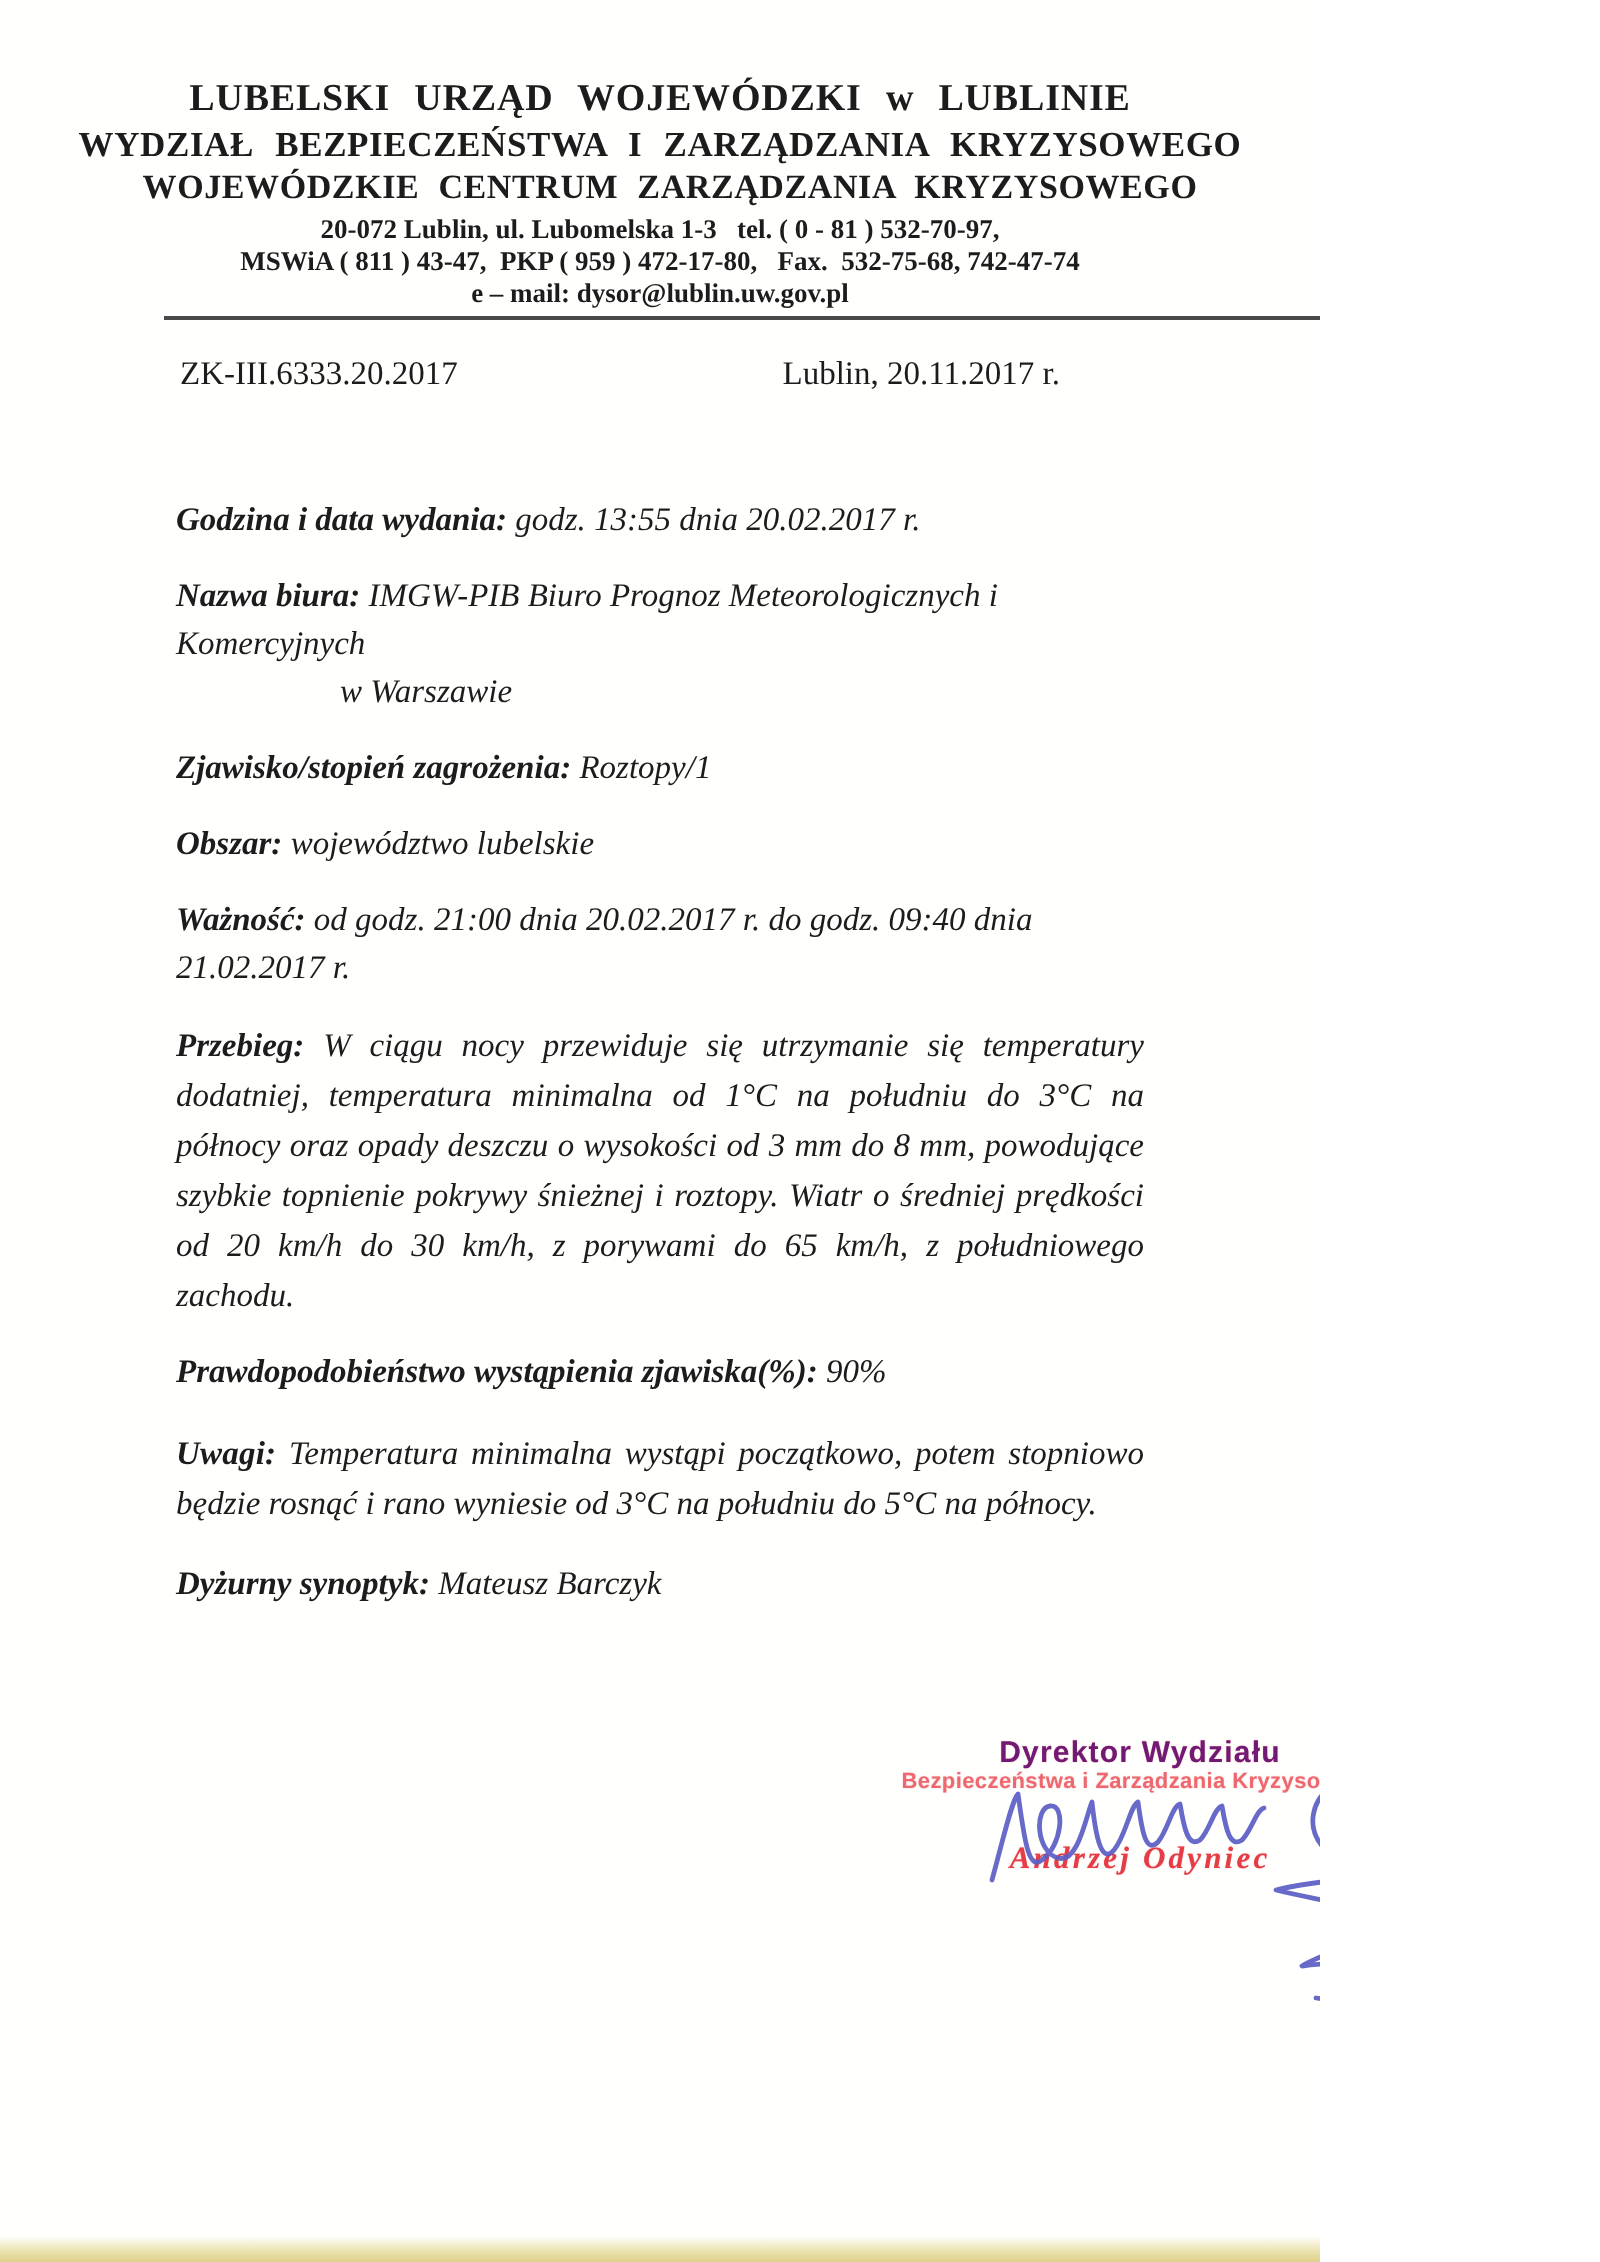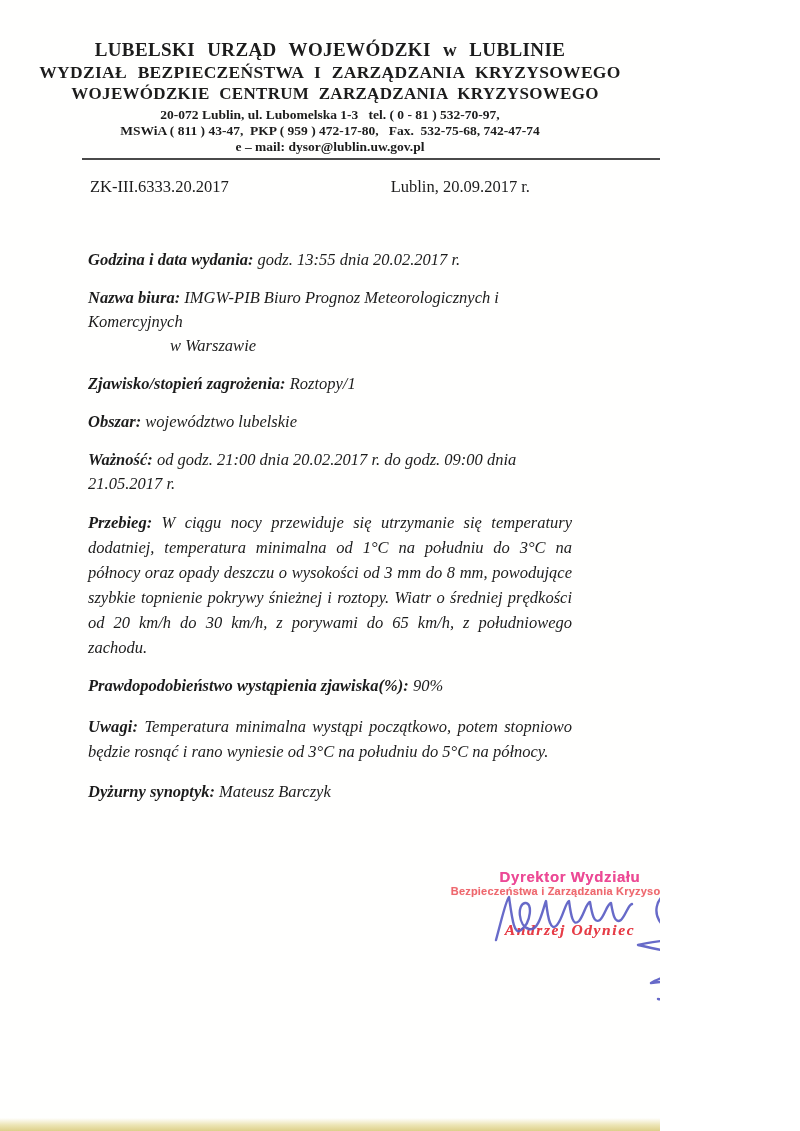--- a/index.html
+++ b/index.html
@@ -51,21 +51,21 @@
   .remarks-gap{letter-spacing:.1px;}
 
   
   .stamp{
     position:absolute;left:438px;top:868px;width:264px;
     text-align:center;
     font-family:"Liberation Sans","DejaVu Sans",sans-serif;
     pointer-events:none;
   }
   .stamp-line1{
-    font-size:15px;font-weight:bold;color:#ec4899;letter-spacing:.6px;line-height:17px;
+    font-size:15px;font-weight:bold;color:#701a75;letter-spacing:.6px;line-height:17px;
     text-shadow:0 0 .6px rgba(232,67,75,.55);
   }
   .stamp-line2{
     font-size:11px;font-weight:bold;color:rgba(236,84,92,.82);letter-spacing:.2px;line-height:13px;
     text-shadow:0 0 .7px rgba(236,84,92,.4);
   }
   .stamp-name{
     margin-top:23px;
     font-family:"Liberation Serif","DejaVu Serif",serif;
     font-style:italic;font-weight:bold;
@@ -84,21 +84,21 @@
     <div class="lh-org2">WYDZIAŁ BEZPIECZEŃSTWA I ZARZĄDZANIA KRYZYSOWEGO</div>
     <div class="lh-org3">WOJEWÓDZKIE CENTRUM ZARZĄDZANIA KRYZYSOWEGO</div>
     <div class="lh-addr first">20-072 Lublin, ul. Lubomelska 1-3   tel. ( 0 - 81 ) 532-70-97,</div>
     <div class="lh-addr">MSWiA ( 811 ) 43-47,  PKP ( 959 ) 472-17-80,   Fax.  532-75-68, 742-47-74</div>
     <div class="lh-addr">e – mail: dysor@lublin.uw.gov.pl</div>
     <div class="lh-rule"></div>
   </header>
 
   <div class="refrow">
     <span>ZK-III.6333.20.2017</span>
-    <span>Lublin, 20.09.2017 r.</span>
+    <span>Lublin, 20.11.2017 r.</span>
   </div>
 
 
   <main class="fields">
 
     <p class="field">
       <span class="lbl">Godzina i data wydania:</span>
       <span>godz. 13:55 dnia 20.02.2017 r.</span>
     </p>
 
@@ -113,21 +113,21 @@
       <span>Roztopy/1</span>
     </p>
 
     <p class="field">
       <span class="lbl">Obszar:</span>
       <span>województwo lubelskie</span>
     </p>
 
     <p class="field">
       <span class="lbl">Ważność:</span>
-      <span>od godz. 21:00 dnia 20.02.2017 r. do godz. 09:00 dnia 21.05.2017 r.</span>
+      <span>od godz. 21:00 dnia 20.02.2017 r. do godz. 09:40 dnia 21.02.2017 r.</span>
     </p>
 
     <p class="field justify">
       <span class="lbl">Przebieg:</span>
       <span>W ciągu nocy przewiduje się utrzymanie się temperatury dodatniej, temperatura minimalna od 1°C na południu do 3°C na północy oraz opady deszczu o wysokości od 3 mm do 8 mm, powodujące szybkie topnienie pokrywy śnieżnej i roztopy. Wiatr o średniej prędkości od 20 km/h do 30 km/h, z porywami do 65 km/h, z południowego zachodu.</span>
     </p>
 
     <p class="field" style="margin-bottom:16px;">
       <span class="lbl">Prawdopodobieństwo wystąpienia zjawiska(%):</span>
       <span>90%</span>

